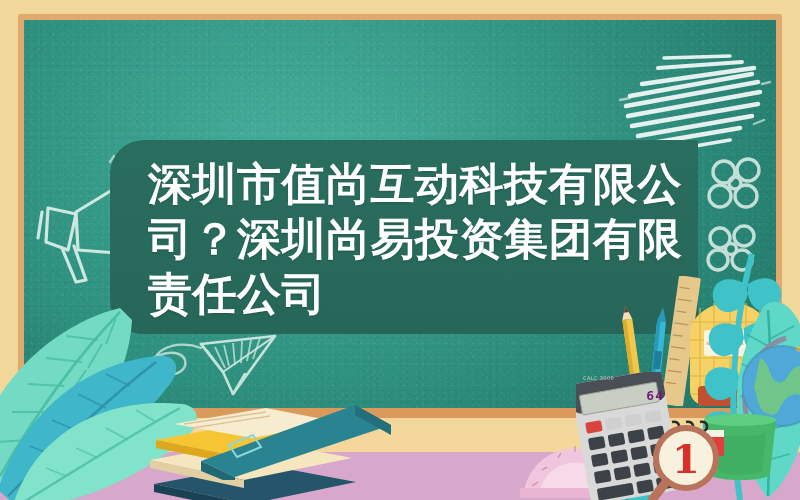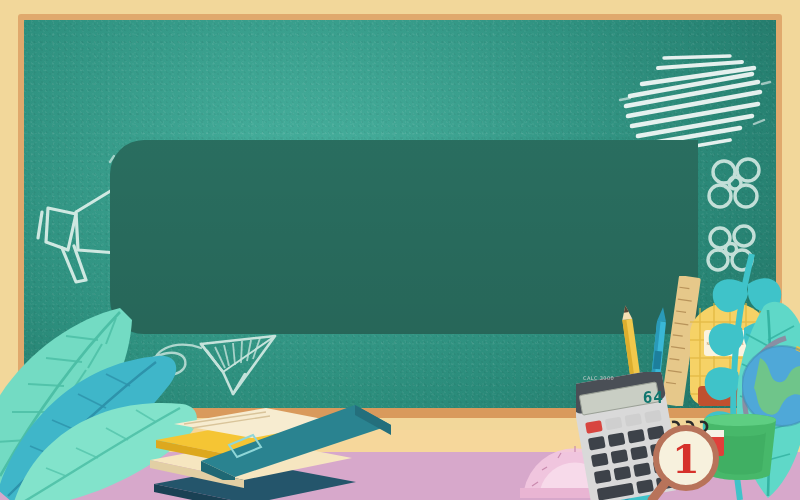--- a/index.html
+++ b/index.html
@@ -106,21 +106,21 @@
   .magnifier{left:646px;top:424px;width:80px;height:80px;}
   .globe{left:742px;top:330px;width:70px;height:110px;}
   .cup-green{left:700px;top:412px;width:80px;height:70px;}
   .leaf-r1{left:690px;top:250px;width:100px;height:250px;}
   .leaf-r2{left:724px;top:300px;width:90px;height:200px;}
   .leaf-r3{left:596px;top:462px;width:80px;height:60px;}
 
   .calc-display-text{
     position:absolute;right:8px;top:12px;
     font-family:"DejaVu Sans Mono","Liberation Mono",monospace;
-    font-size:16px;color:#0f766e;font-weight:bold;letter-spacing:1px;
+    font-size:13px;color:#701a75;font-weight:bold;letter-spacing:1px;
   }
   .calc-brand{
     position:absolute;left:7px;top:3px;font-size:5px;color:#cfcfcf;letter-spacing:.4px;
   }
   .mag-num{
     position:absolute;left:0;top:0;width:100%;height:100%;
     display:flex;align-items:center;justify-content:center;
     font-family:"DejaVu Serif","Liberation Serif",serif;
     font-size:40px;font-weight:bold;color:#d6312b;
   }
@@ -223,20 +223,21 @@
         <path d="M137 11 L136 33"></path>
         <path d="M146 10 L142 31"></path>
       <path d="M155 8 L148 29"></path>
     </g>
     <path d="M96 18 C70 8 42 22 52 38 C60 50 84 44 80 30 C76 18 48 20 30 44" fill="none" stroke="#eaf7f2" stroke-width="2.4" stroke-linecap="round" opacity=".85"></path>
     <circle cx="24" cy="50" r="1.8" fill="#eaf7f2" opacity=".8"></circle>
   </svg>
 
   <div class="title-panel"></div>
   <div class="title-panel-fade"></div>
+  <div class="title-text">深圳市值尚互动科技有限公司？深圳尚易投资集团有限责任公司</div>
 
   <svg class="obj leaf-l1" viewBox="0 0 200 200">
     <path d="M150 8 C90 22 22 78 6 152 C0 182 18 196 44 186 C106 162 158 90 162 20 Z" fill="#73dbc3"></path>
     <path d="M150 12 C104 60 62 120 30 176" stroke="#4dbfa6" stroke-width="2.6" fill="none"></path>
     <g stroke="#4dbfa6" stroke-width="2" fill="none" opacity=".85">
       <path d="M128 40 L96 36"></path>
         <path d="M112 62 L76 58"></path>
         <path d="M94 86 L58 84"></path>
       <path d="M76 112 L42 112"></path>
         <path d="M58 140 L28 142"></path>

